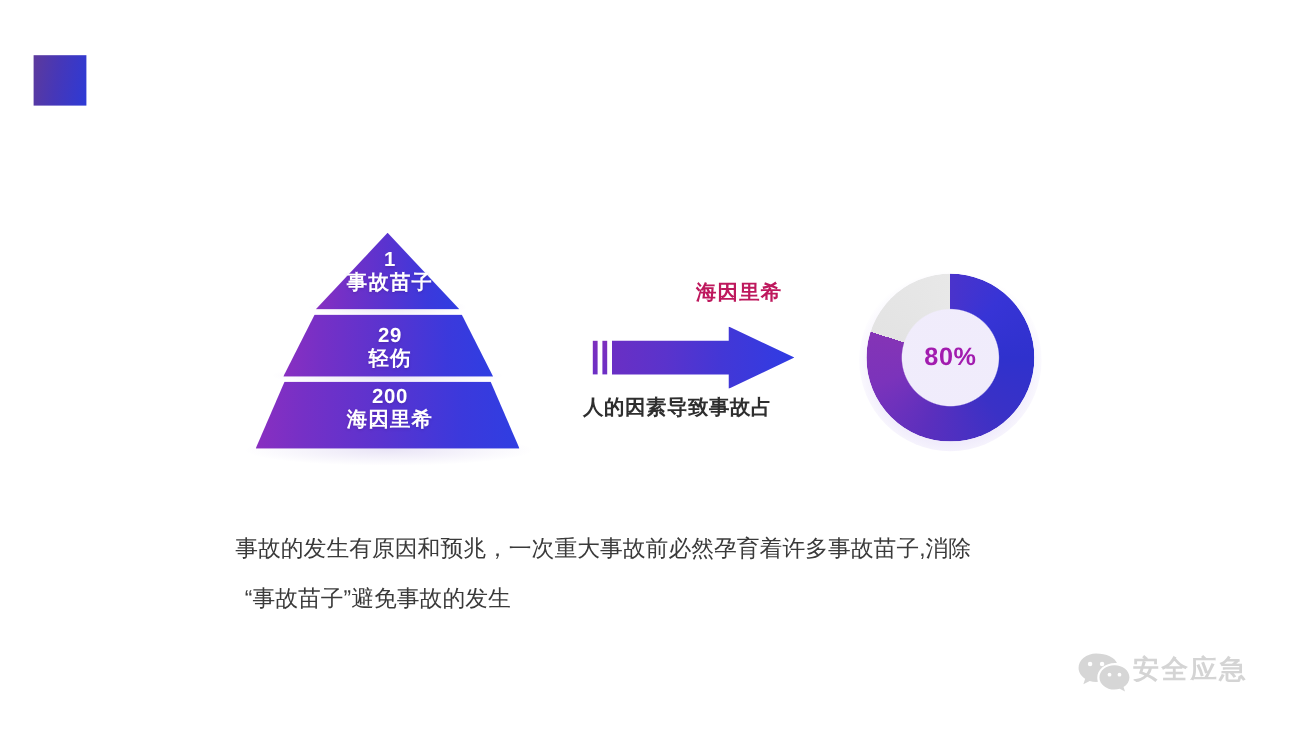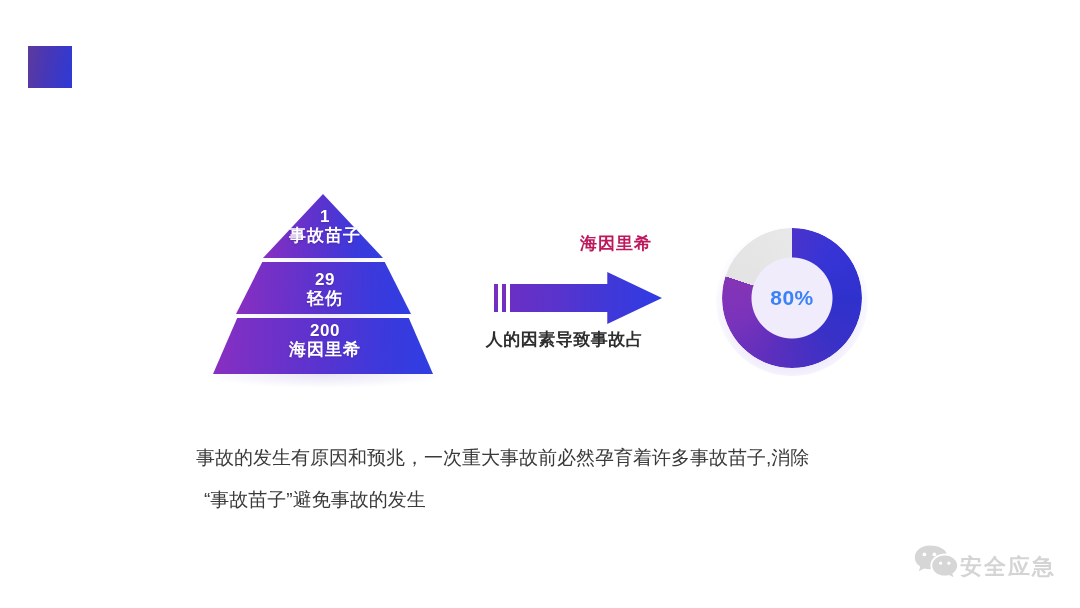--- a/index.html
+++ b/index.html
@@ -205,43 +205,43 @@
   #donut-value {
     position: absolute;
     left: 0; top: 0;
     width: 140px;
     height: 140px;
     display: flex;
     align-items: center;
     justify-content: center;
     font-size: 21px;
     font-weight: bold;
-    color: #3b82f6;
+    color: #a21caf;
     letter-spacing: 0.5px;
   }
 
   
   #body-text {
     position: absolute;
     left: 196px;
     top: 437px;
     width: 720px;
     font-size: 19px;
     line-height: 42px;
     color: #3a3a3a;
   }
   #body-line-2 { margin-left: 8px; }
 
   
   #watermark {
     position: absolute;
-    right: 24px;
+    right: 40px;
     bottom: 26px;
     display: flex;
-    align-items: flex-end;
+    align-items: flex-start;
     gap: 1px;
     opacity: 0.42;
   }
   #wechat-icon { display: block; }
   #watermark-text {
     font-size: 22px;
     font-weight: bold;
     color: #9a9a9a;
     letter-spacing: 2px;
   }

